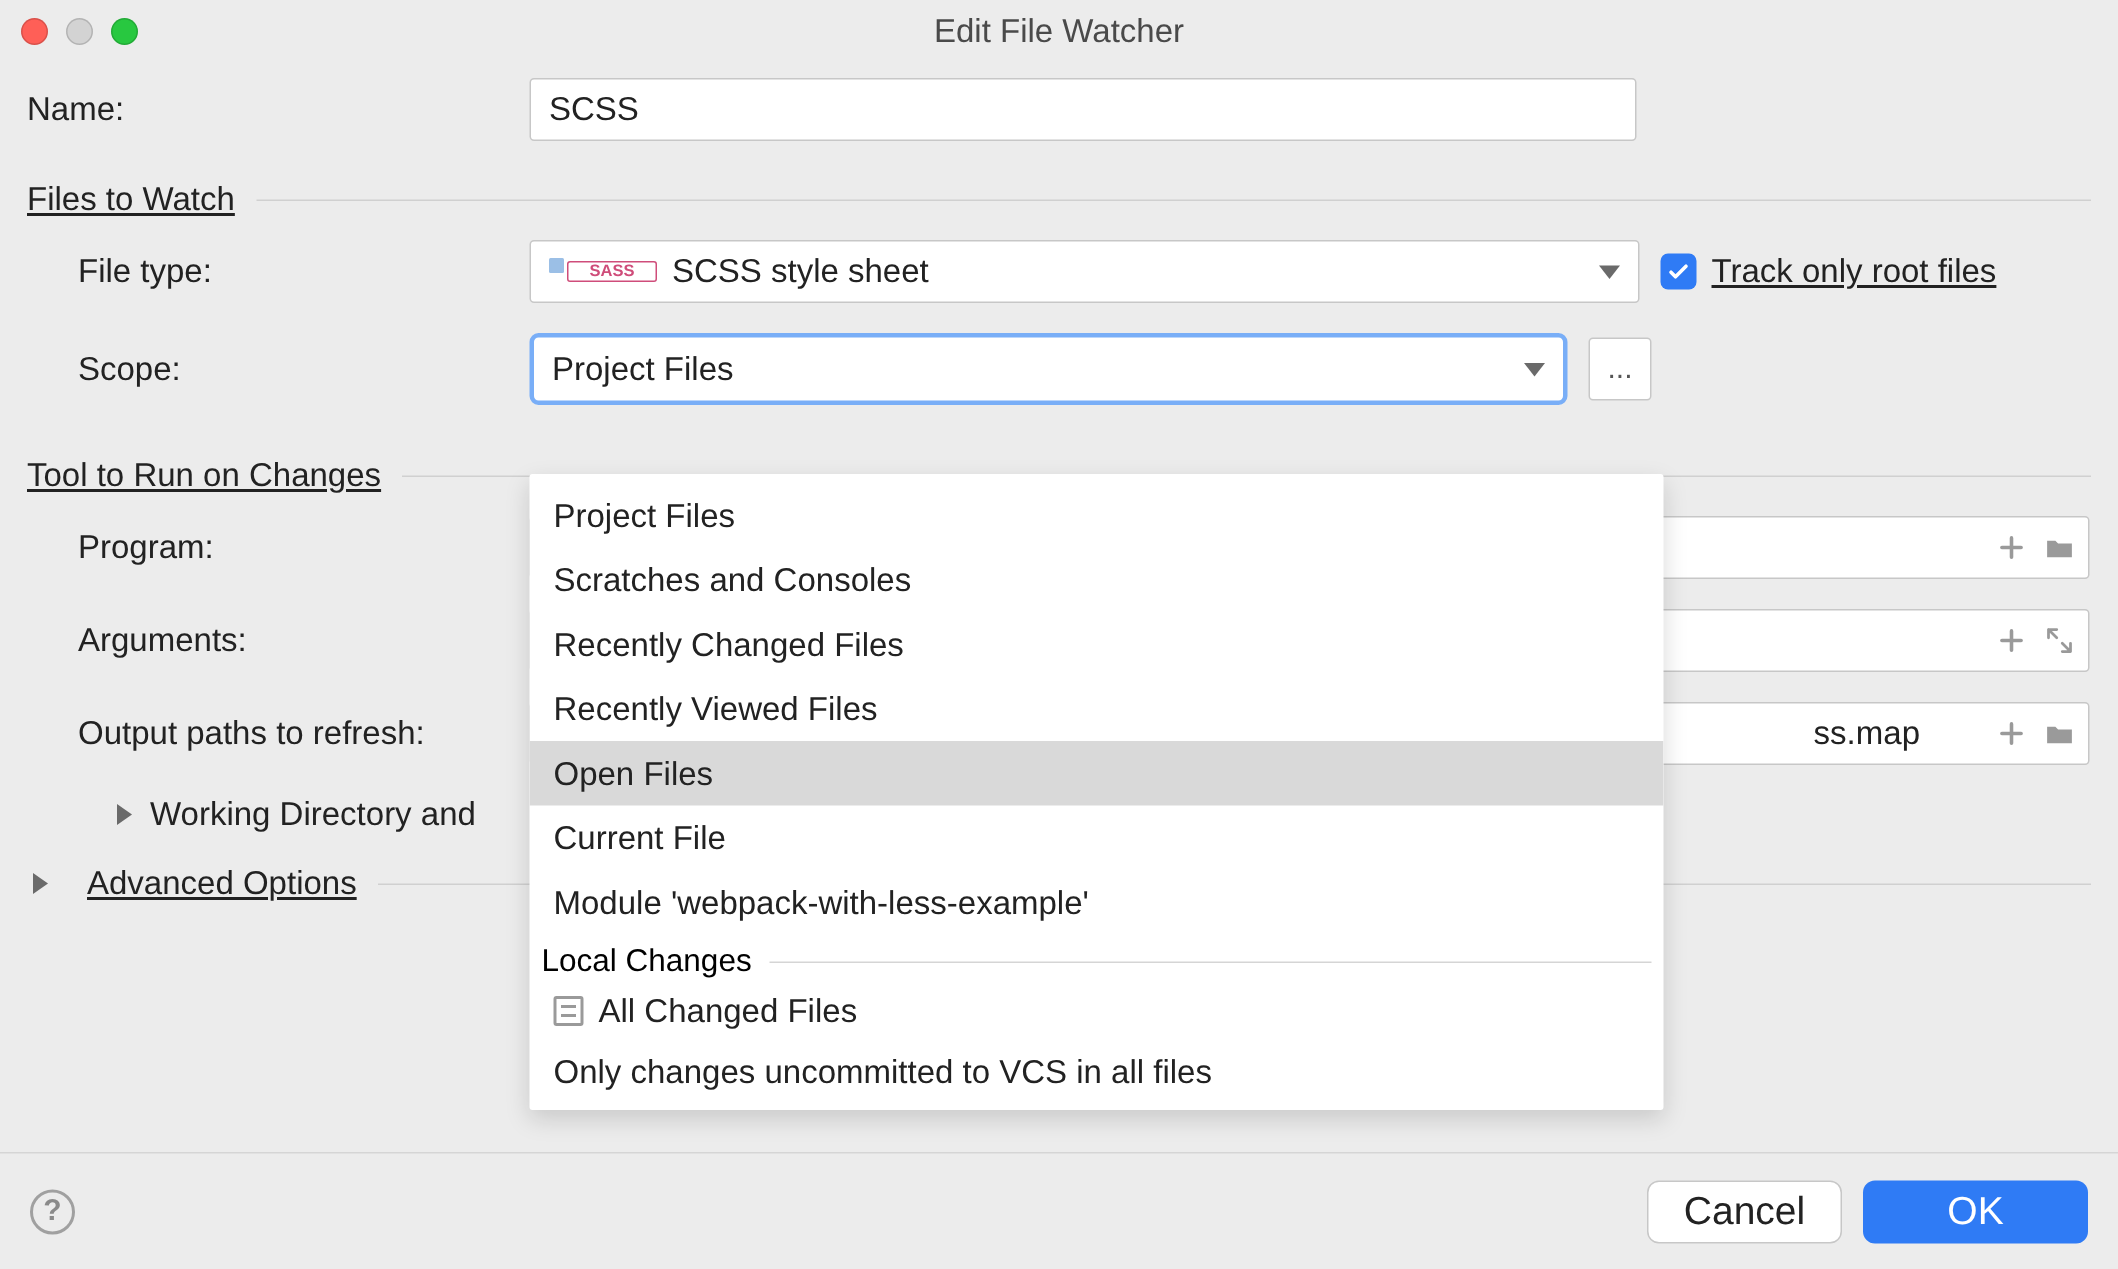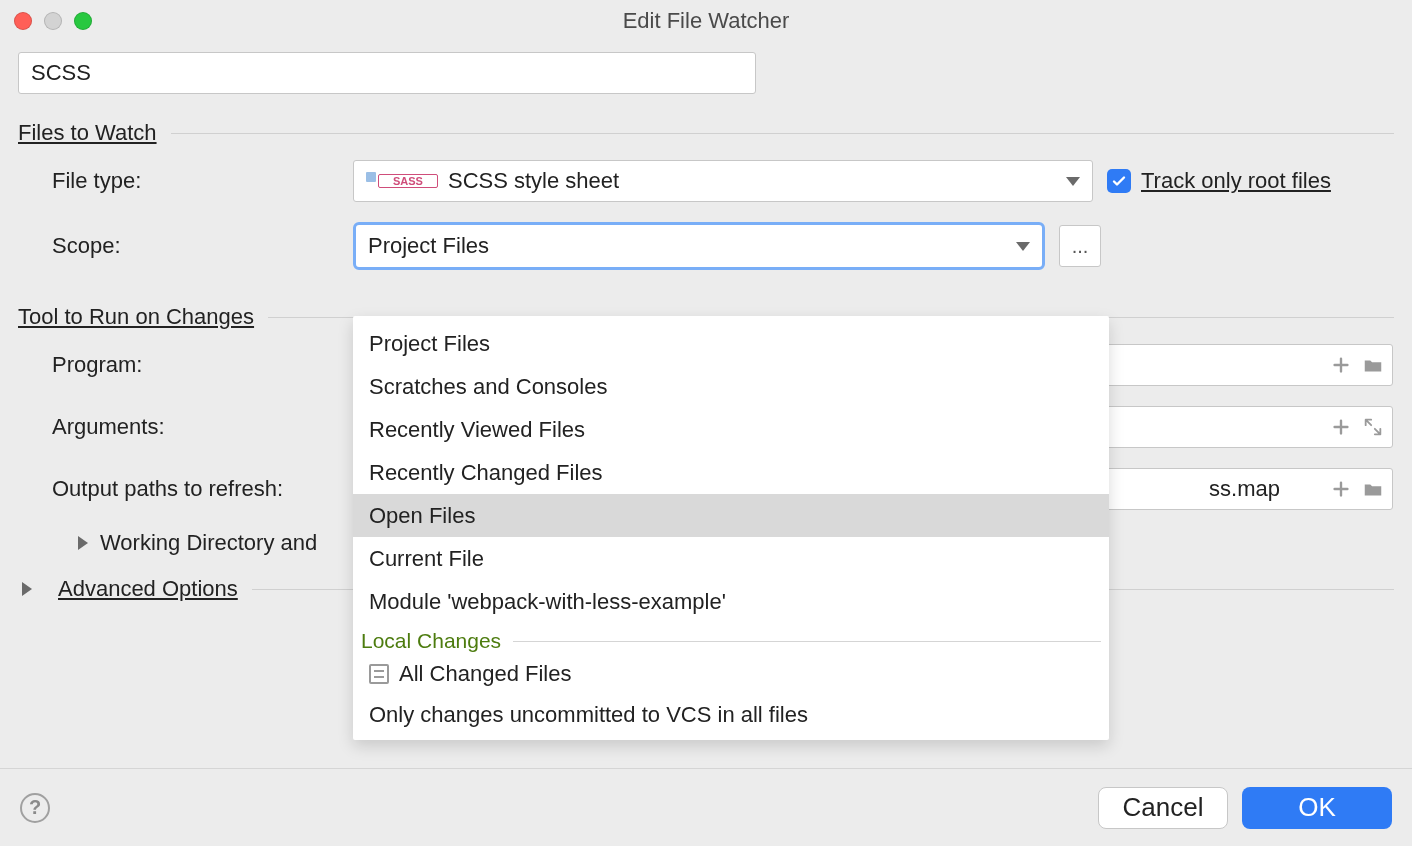--- a/index.html
+++ b/index.html
@@ -124,21 +124,21 @@
     z-index: 50;
   }
   .popup .item {
     padding: 4px 16px;
     font-size: 22px;
     line-height: 35px;
   }
   .popup .item.hover { background: #d9d9d9; }
   .popup .group {
     display:flex; align-items:center; gap:12px;
-    padding: 6px 8px 0 8px; color:#4d7c0f; font-size:21px;
+    padding: 6px 8px 0 8px; color:#000000; font-size:21px;
   }
   .popup .group .rule2 { flex:1; height:1px; background:#d5d5d5;}
   .popup .subitem {
     padding: 3px 32px 3px 16px;
     font-size: 22px; line-height: 35px;
     display:flex; align-items:center; gap:10px;
   }
   .popup .iconlist {
     width:20px; height:20px; border:2px solid #9a9a9a; border-radius:2px;
     position:relative;
@@ -196,20 +196,21 @@
     <div class="tl red"></div>
     <div class="tl gray"></div>
     <div class="tl green"></div>
   </div>
   <div class="title">Edit File Watcher</div>
 </div>
 
 <div class="content">
 
   <div class="row">
+    <div class="lab">Name:</div>
     <div class="input name">
       <span>SCSS</span>
     </div>
   </div>
 
   <div class="section">
     <span>Files to Watch</span>
     <div class="rule"></div>
   </div>
 
@@ -317,22 +318,22 @@
     <span class="disclose" style="margin-left:4px;"></span>
     <span>Advanced Options</span>
     <div class="rule"></div>
   </div>
 
 </div>
 
 <div class="popup">
   <div class="item">Project Files</div>
   <div class="item">Scratches and Consoles</div>
+  <div class="item">Recently Changed Files</div>
   <div class="item">Recently Viewed Files</div>
-  <div class="item">Recently Changed Files</div>
   <div class="item hover">Open Files</div>
   <div class="item">Current File</div>
   <div class="item">Module 'webpack-with-less-example'</div>
   <div class="group">
     <span>Local Changes</span>
       <div class="rule2"></div>
   </div>
   <div class="subitem">
     <span class="iconlist"></span>
     <span>All Changed Files</span>

